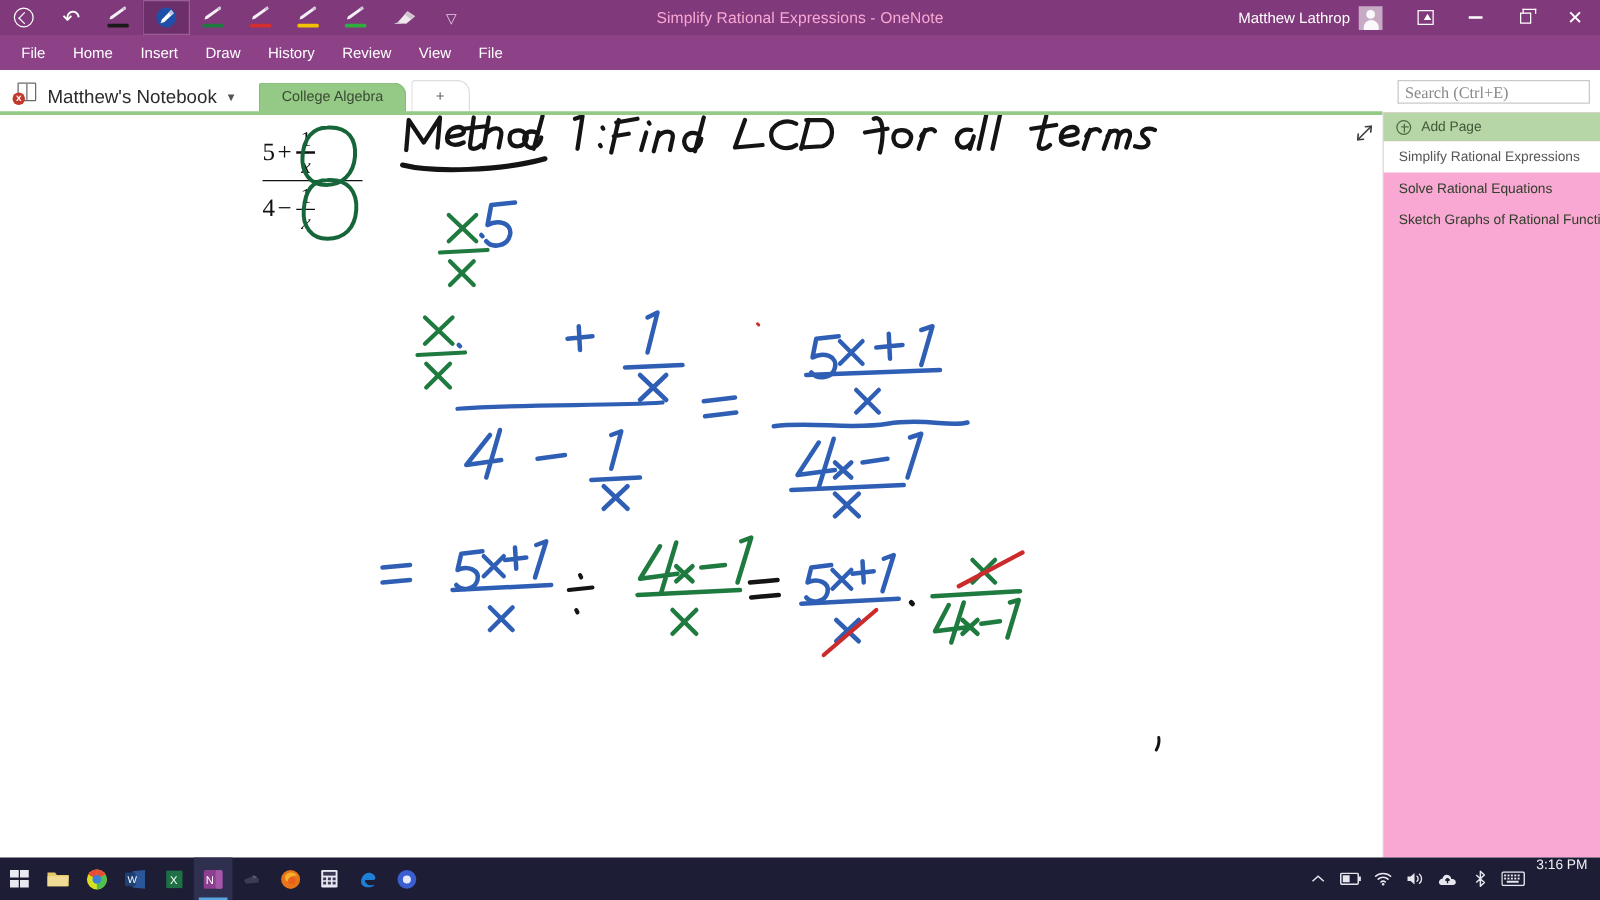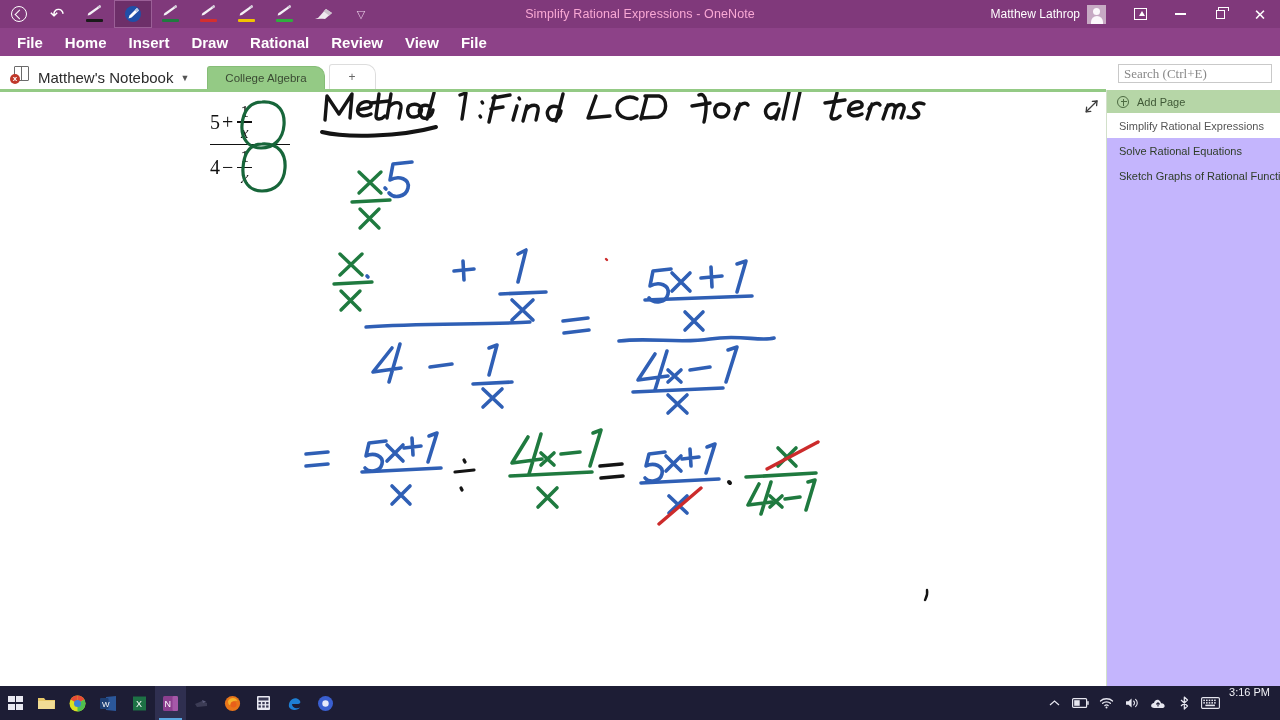--- a/index.html
+++ b/index.html
@@ -87,21 +87,21 @@
   }
   .close-glyph { font-size: 15px; line-height: 1; color: #fff; font-weight: 300; }
 
   
   .menubar {
     position: absolute; left: 0; top: 28px; width: 1280px; height: 28px;
     background: #8d4288;
     display: flex; align-items: center; padding-left: 6px;
   }
   .menuitem {
-    color: #ffffff; font-size: 15px; padding: 4px 11px; white-space: nowrap; font-weight: bold;
+    color: #ffffff; font-size: 12px; padding: 4px 11px; white-space: nowrap;
   }
 
   
   .nbbar {
     position: absolute; left: 0; top: 56px; width: 1280px; height: 34px;
     background: #ffffff; display: flex; align-items: flex-end;
   }
   .nb-ico {
     width: 18px; height: 16px; margin: 0 8px 8px 12px; position: relative; flex: none;
   }
@@ -152,21 +152,21 @@
   }
   .mag::after {
     content: ""; position: absolute; left: 7px; top: 7px; width: 5px; height: 1.4px;
     background: #2f6ea5; transform: rotate(45deg); transform-origin: left center;
   }
   .search-caret { font-size: 8px; color: #2f6ea5; margin-right: 5px; }
 
   
   .pagepane {
     position: absolute; left: 1106px; top: 90px; width: 174px; height: 596px;
-    background: #c4b5fd; border-left: 1px solid #d2e0ca;
+    background: #f9a8d4; border-left: 1px solid #d2e0ca;
   }
   .addpage {
     height: 23px; background: #b6d6a7; display: flex; align-items: center; padding-left: 10px;
   }
   .plus-circ {
     width: 12px; height: 12px; border: 1.3px solid #4d6b42; border-radius: 50%;
     position: relative; margin-right: 8px; flex: none;
   }
   .plus-circ::before, .plus-circ::after {
     content: ""; position: absolute; background: #4d6b42;
@@ -380,21 +380,21 @@
         <div class="close-glyph">✕</div>
       </div>
     </div>
   </div>
 
   <div class="menubar">
     <div class="menuitem">File</div>
     <div class="menuitem">Home</div>
     <div class="menuitem">Insert</div>
     <div class="menuitem">Draw</div>
-    <div class="menuitem">Rational</div>
+    <div class="menuitem">History</div>
     <div class="menuitem">Review</div>
     <div class="menuitem">View</div>
     <div class="menuitem">File</div>
   </div>
 
   <div class="nbbar">
     <div class="nb-ico">
       <div class="nb-book"></div>
       <div class="nb-err">x</div>
     </div>

